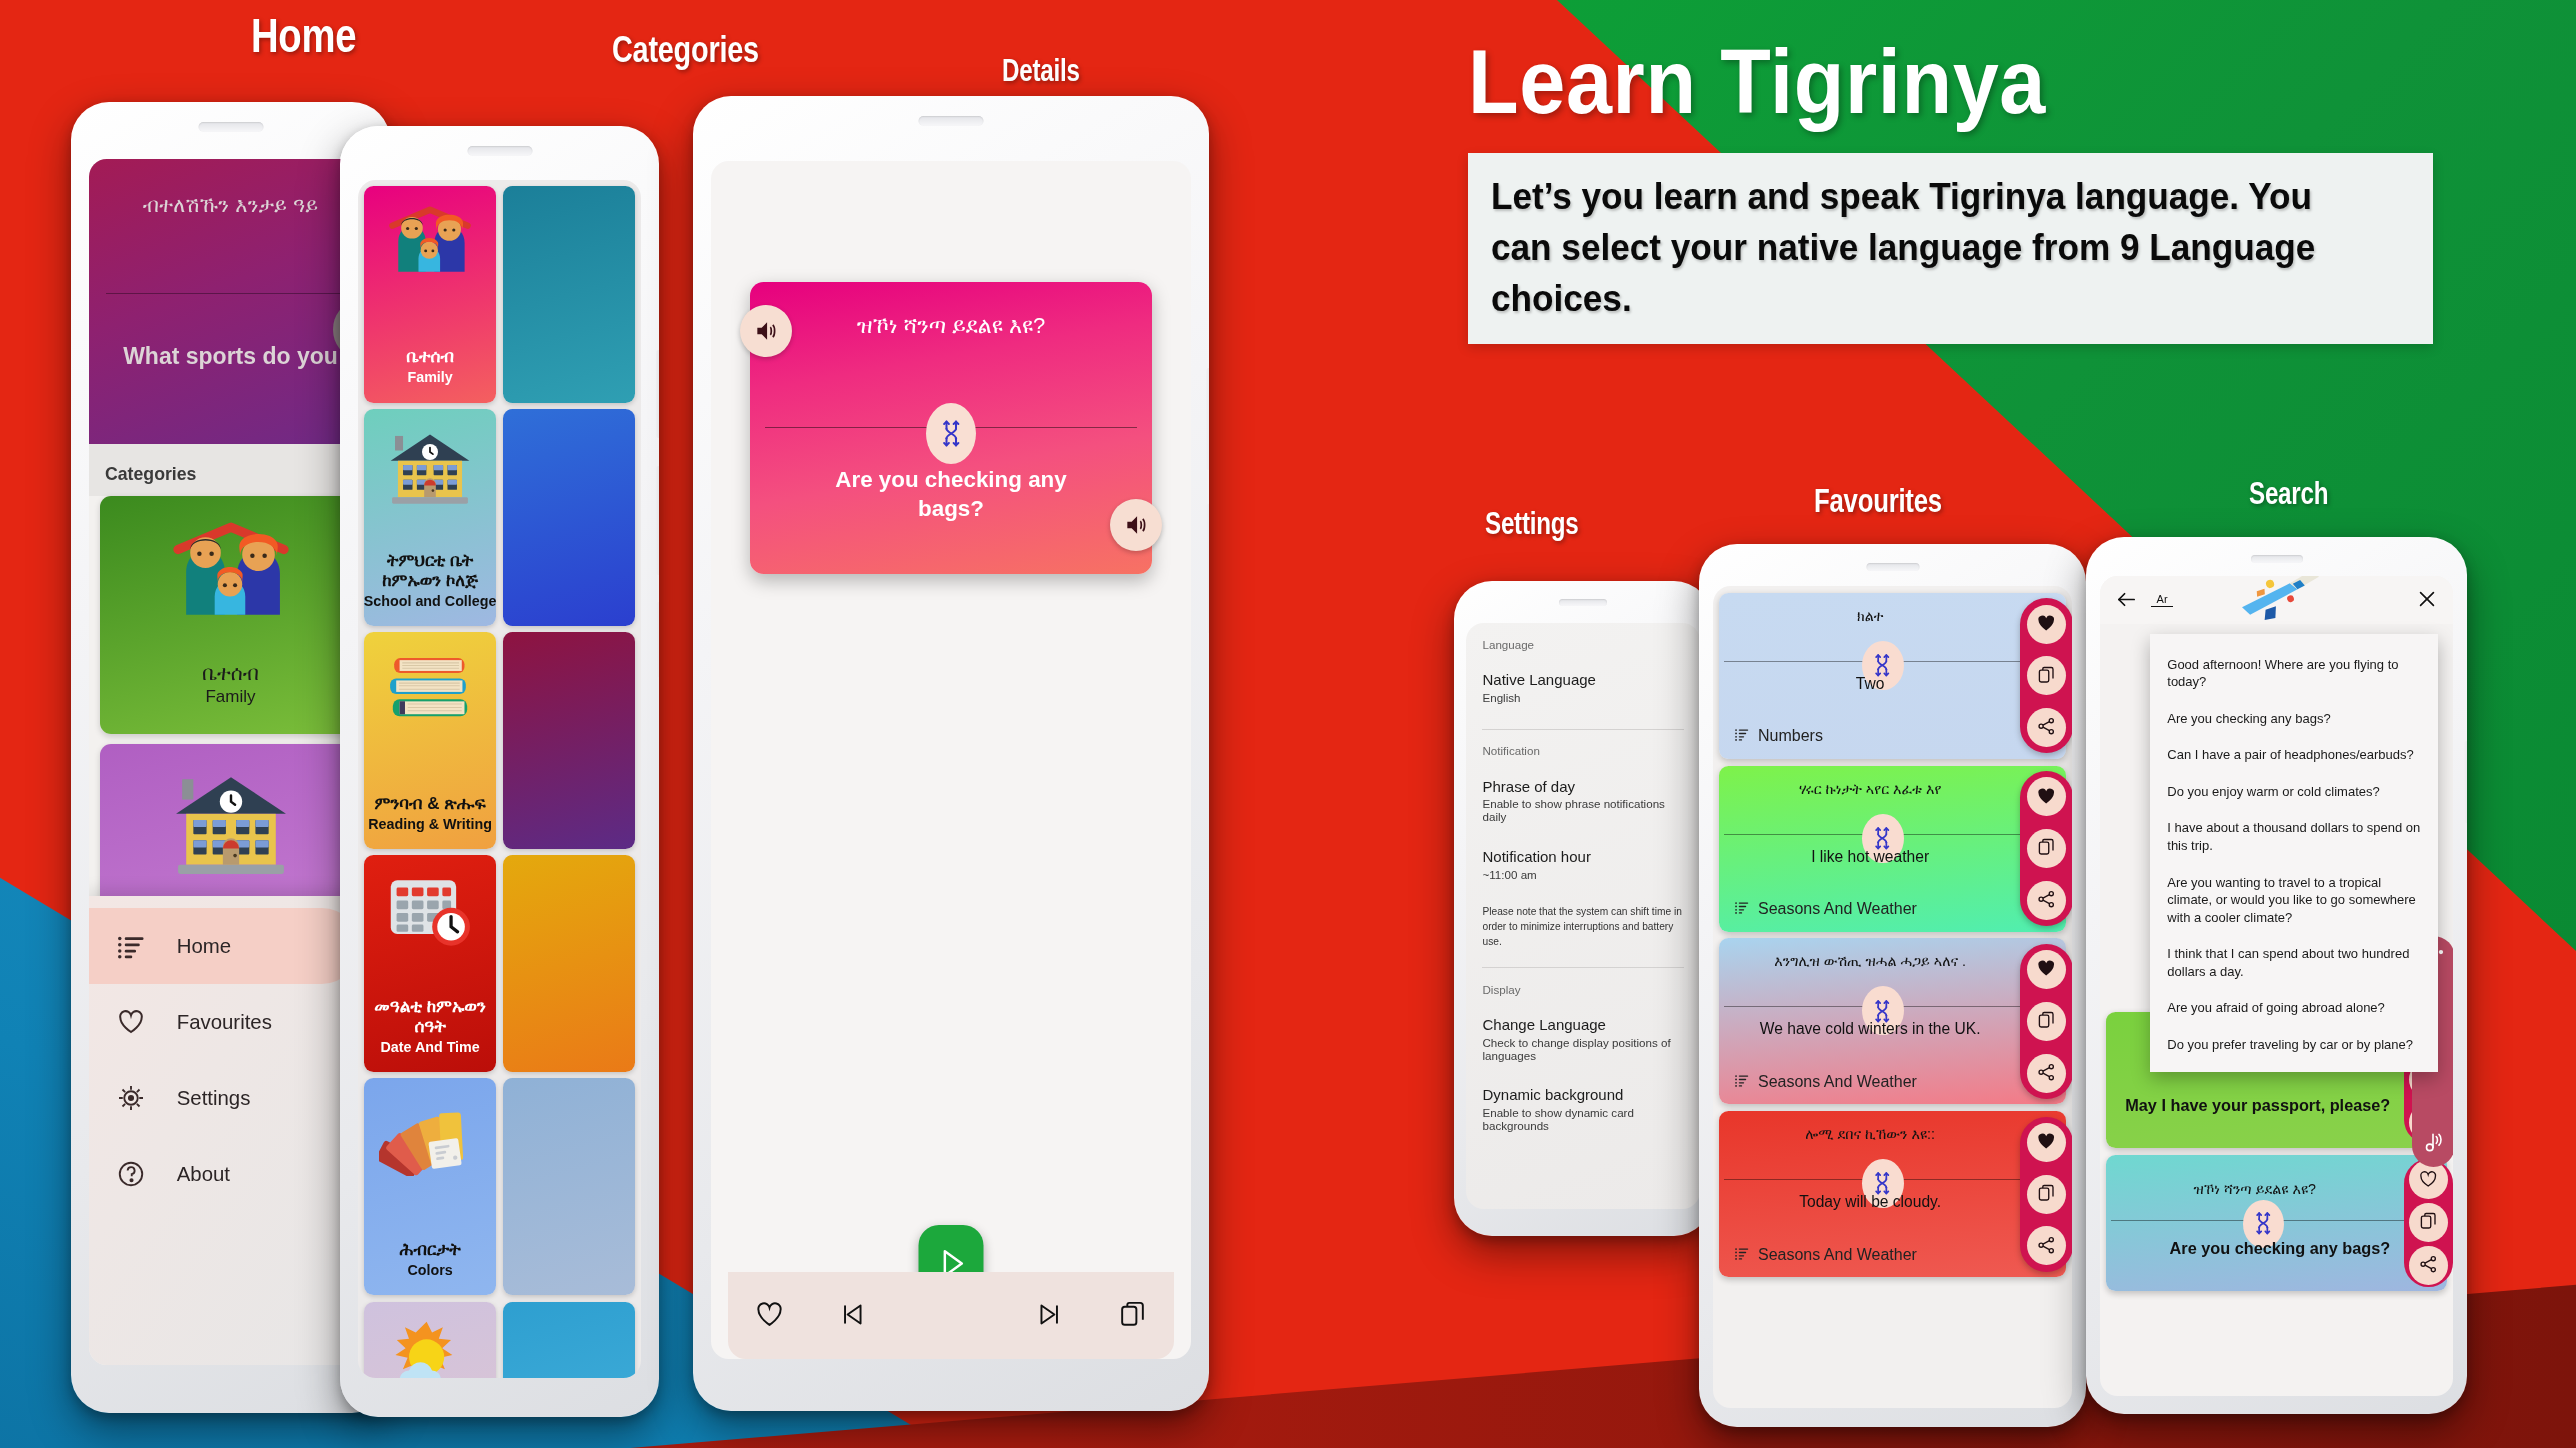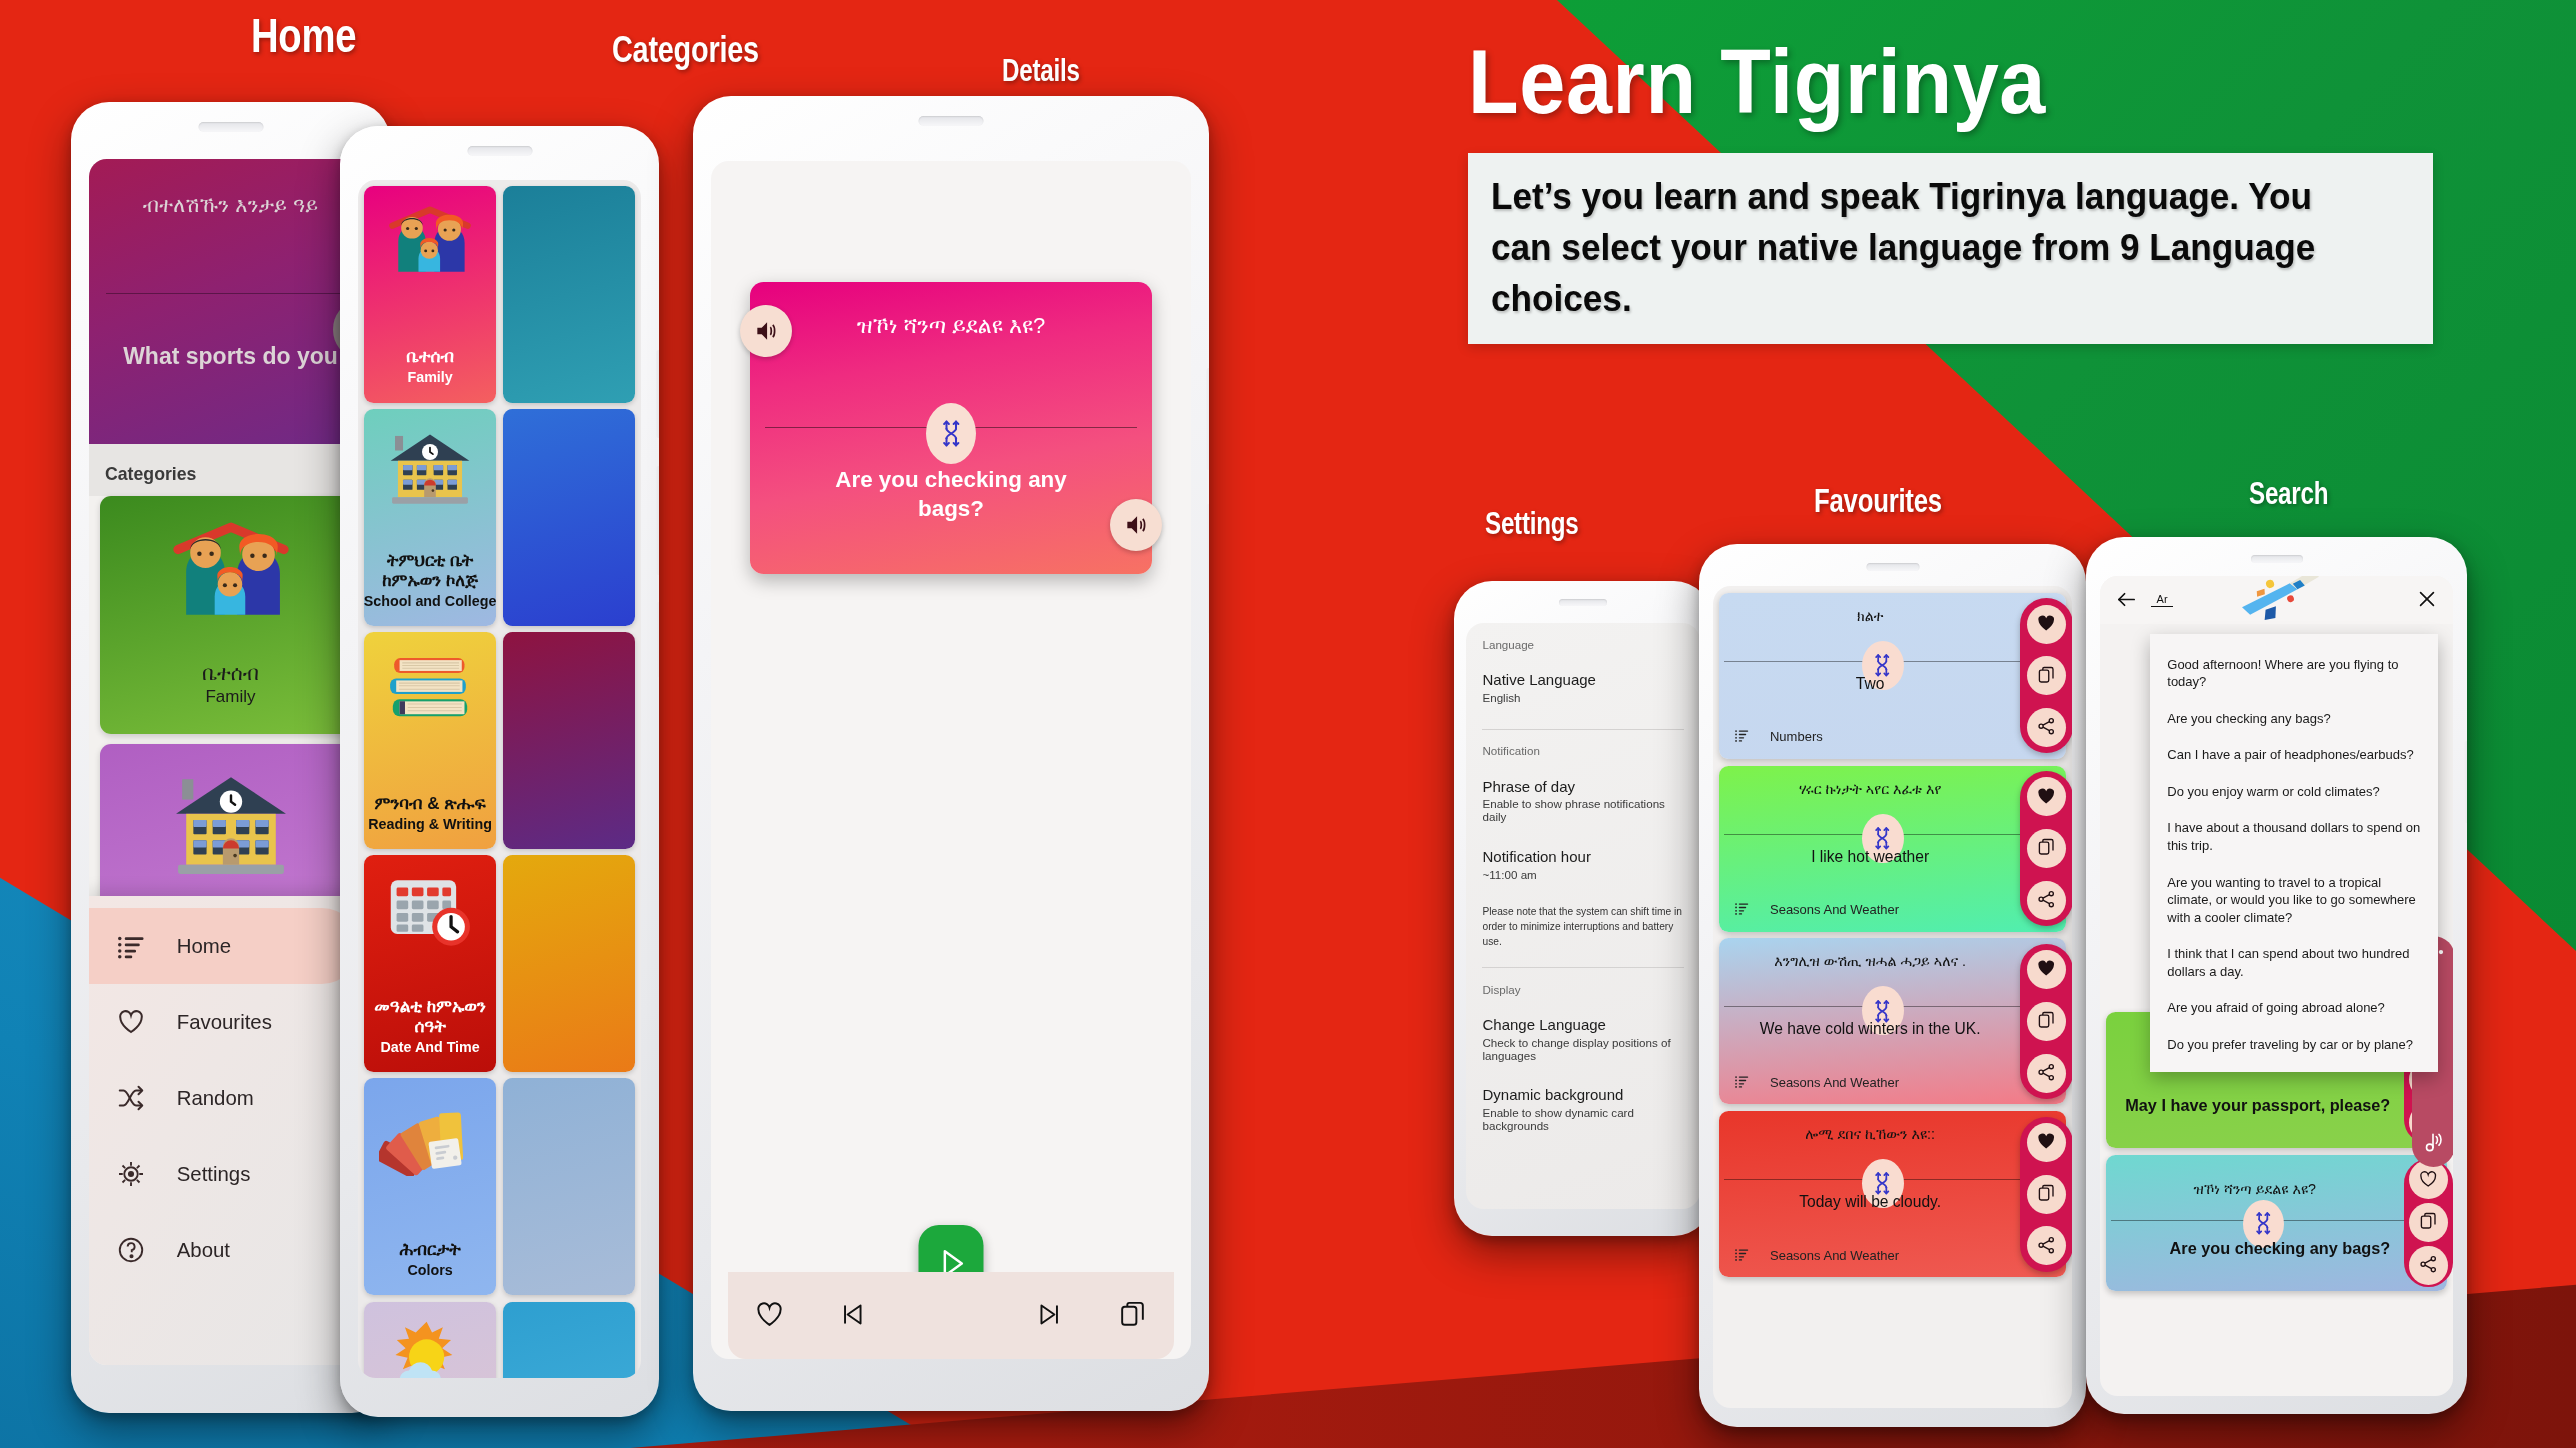--- a/index.html
+++ b/index.html
@@ -158,22 +158,22 @@
   #phone-fav { left:1699px; top:544px; width:387px; height:883px; }
   #phone-fav .screen { top:42px; bottom:19px; left:13.6px; right:13.6px; background:#f2f0ef; }
   .fav-card { position:relative; height:166px; margin:6.8px 6.1px; border-radius:9.5px;
               box-shadow:0 2.7px 6.1px rgba(0,0,0,.2); overflow:visible;}
   .fav-inner { position:absolute; inset:0; border-radius:9.5px; overflow:hidden; z-index:2;}
   .fav-ti { position:absolute; top:15px; left:16.3px; right:61px; text-align:center; font-size:14.3px; color:#111;}
   .fav-en { position:absolute; top:82px; left:16.3px; right:61px; text-align:center; font-size:15.6px; color:#111;}
   .fav-rule { position:absolute; top:68px; left:5.4px; right:5.4px; height:0.7px; background:rgba(0,0,0,.4);}
   .fav-swap { position:absolute; top:48px; left:calc(50% - 31px); width:42px;height:49px;border-radius:50%;
               background:#f9dcd0; display:flex;align-items:center;justify-content:center;}
-  .fav-tag { position:absolute; bottom:12.2px; left:15px; display:flex; align-items:center; gap:20px;
-             font-size:13px; color:#222;}
+  .fav-tag { position:absolute; bottom:12.2px; left:15px; display:flex; align-items:center; gap:8px;
+             font-size:16px; color:#222;}
   .fav-actions {
     position:absolute; right:-6.8px; top:5.4px; width:53px; bottom:5.4px;
     background:#cf1350; border-radius:27px; z-index:3;
     display:flex; flex-direction:column; align-items:center; justify-content:space-around;
     box-shadow:0 2.7px 6.8px rgba(0,0,0,.25);
   }
   .fav-btn { width:39px;height:39px;border-radius:50%;background:#f7dacd;
              display:flex;align-items:center;justify-content:center;}
 
   
@@ -349,31 +349,20 @@
                  <span class="lbl">Home</span>
           </div>
           <div class="drawer-item">
             <span class="ic"><svg viewBox="0 0 24 24" width="30" height="30">
                 <path fill="none" stroke="#3a2a2a" stroke-width="1.6" d="M12 20S3.5 14.5 3.5 8.8A4.3 4.3 0 0 1 12 6.6a4.3 4.3 0 0 1 8.5 2.2C20.5 14.5 12 20 12 20z"></path>
               </svg></span>
                  <span class="lbl">Favourites</span>
           </div>
           <div class="drawer-item">
             <span class="ic"><svg viewBox="0 0 24 24" width="30" height="30">
-                <g fill="none" stroke="#3a2a2a" stroke-width="1.6" stroke-linecap="round" stroke-linejoin="round">
-                  <path d="M3 6h3c4 0 6 12 10 12h4"></path>
-                  <path d="M3 18h3c4 0 6-12 10-12h4"></path>
-                  <path d="M18 3l3 3-3 3"></path>
-                  <path d="M18 15l3 3-3 3"></path>
-                </g>
-              </svg></span>
-                 <span class="lbl">Random</span>
-          </div>
-          <div class="drawer-item">
-            <span class="ic"><svg viewBox="0 0 24 24" width="30" height="30">
                 <g fill="none" stroke="#3a2a2a" stroke-width="1.5">
                   <circle cx="12" cy="12" r="5.4"></circle>
                   <circle cx="12" cy="12" r="1.7" fill="#3a2a2a"></circle>
                   <path d="M12 2.4v3M12 18.6v3M2.4 12h3M18.6 12h3M5.2 5.2l2.1 2.1M16.7 16.7l2.1 2.1M18.8 5.2l-2.1 2.1M7.3 16.7l-2.1 2.1"></path>
                 </g>
               </svg></span>
                  <span class="lbl">Settings</span>
           </div>
           <div class="drawer-item">
             <span class="ic"><svg viewBox="0 0 24 24" width="30" height="30">

